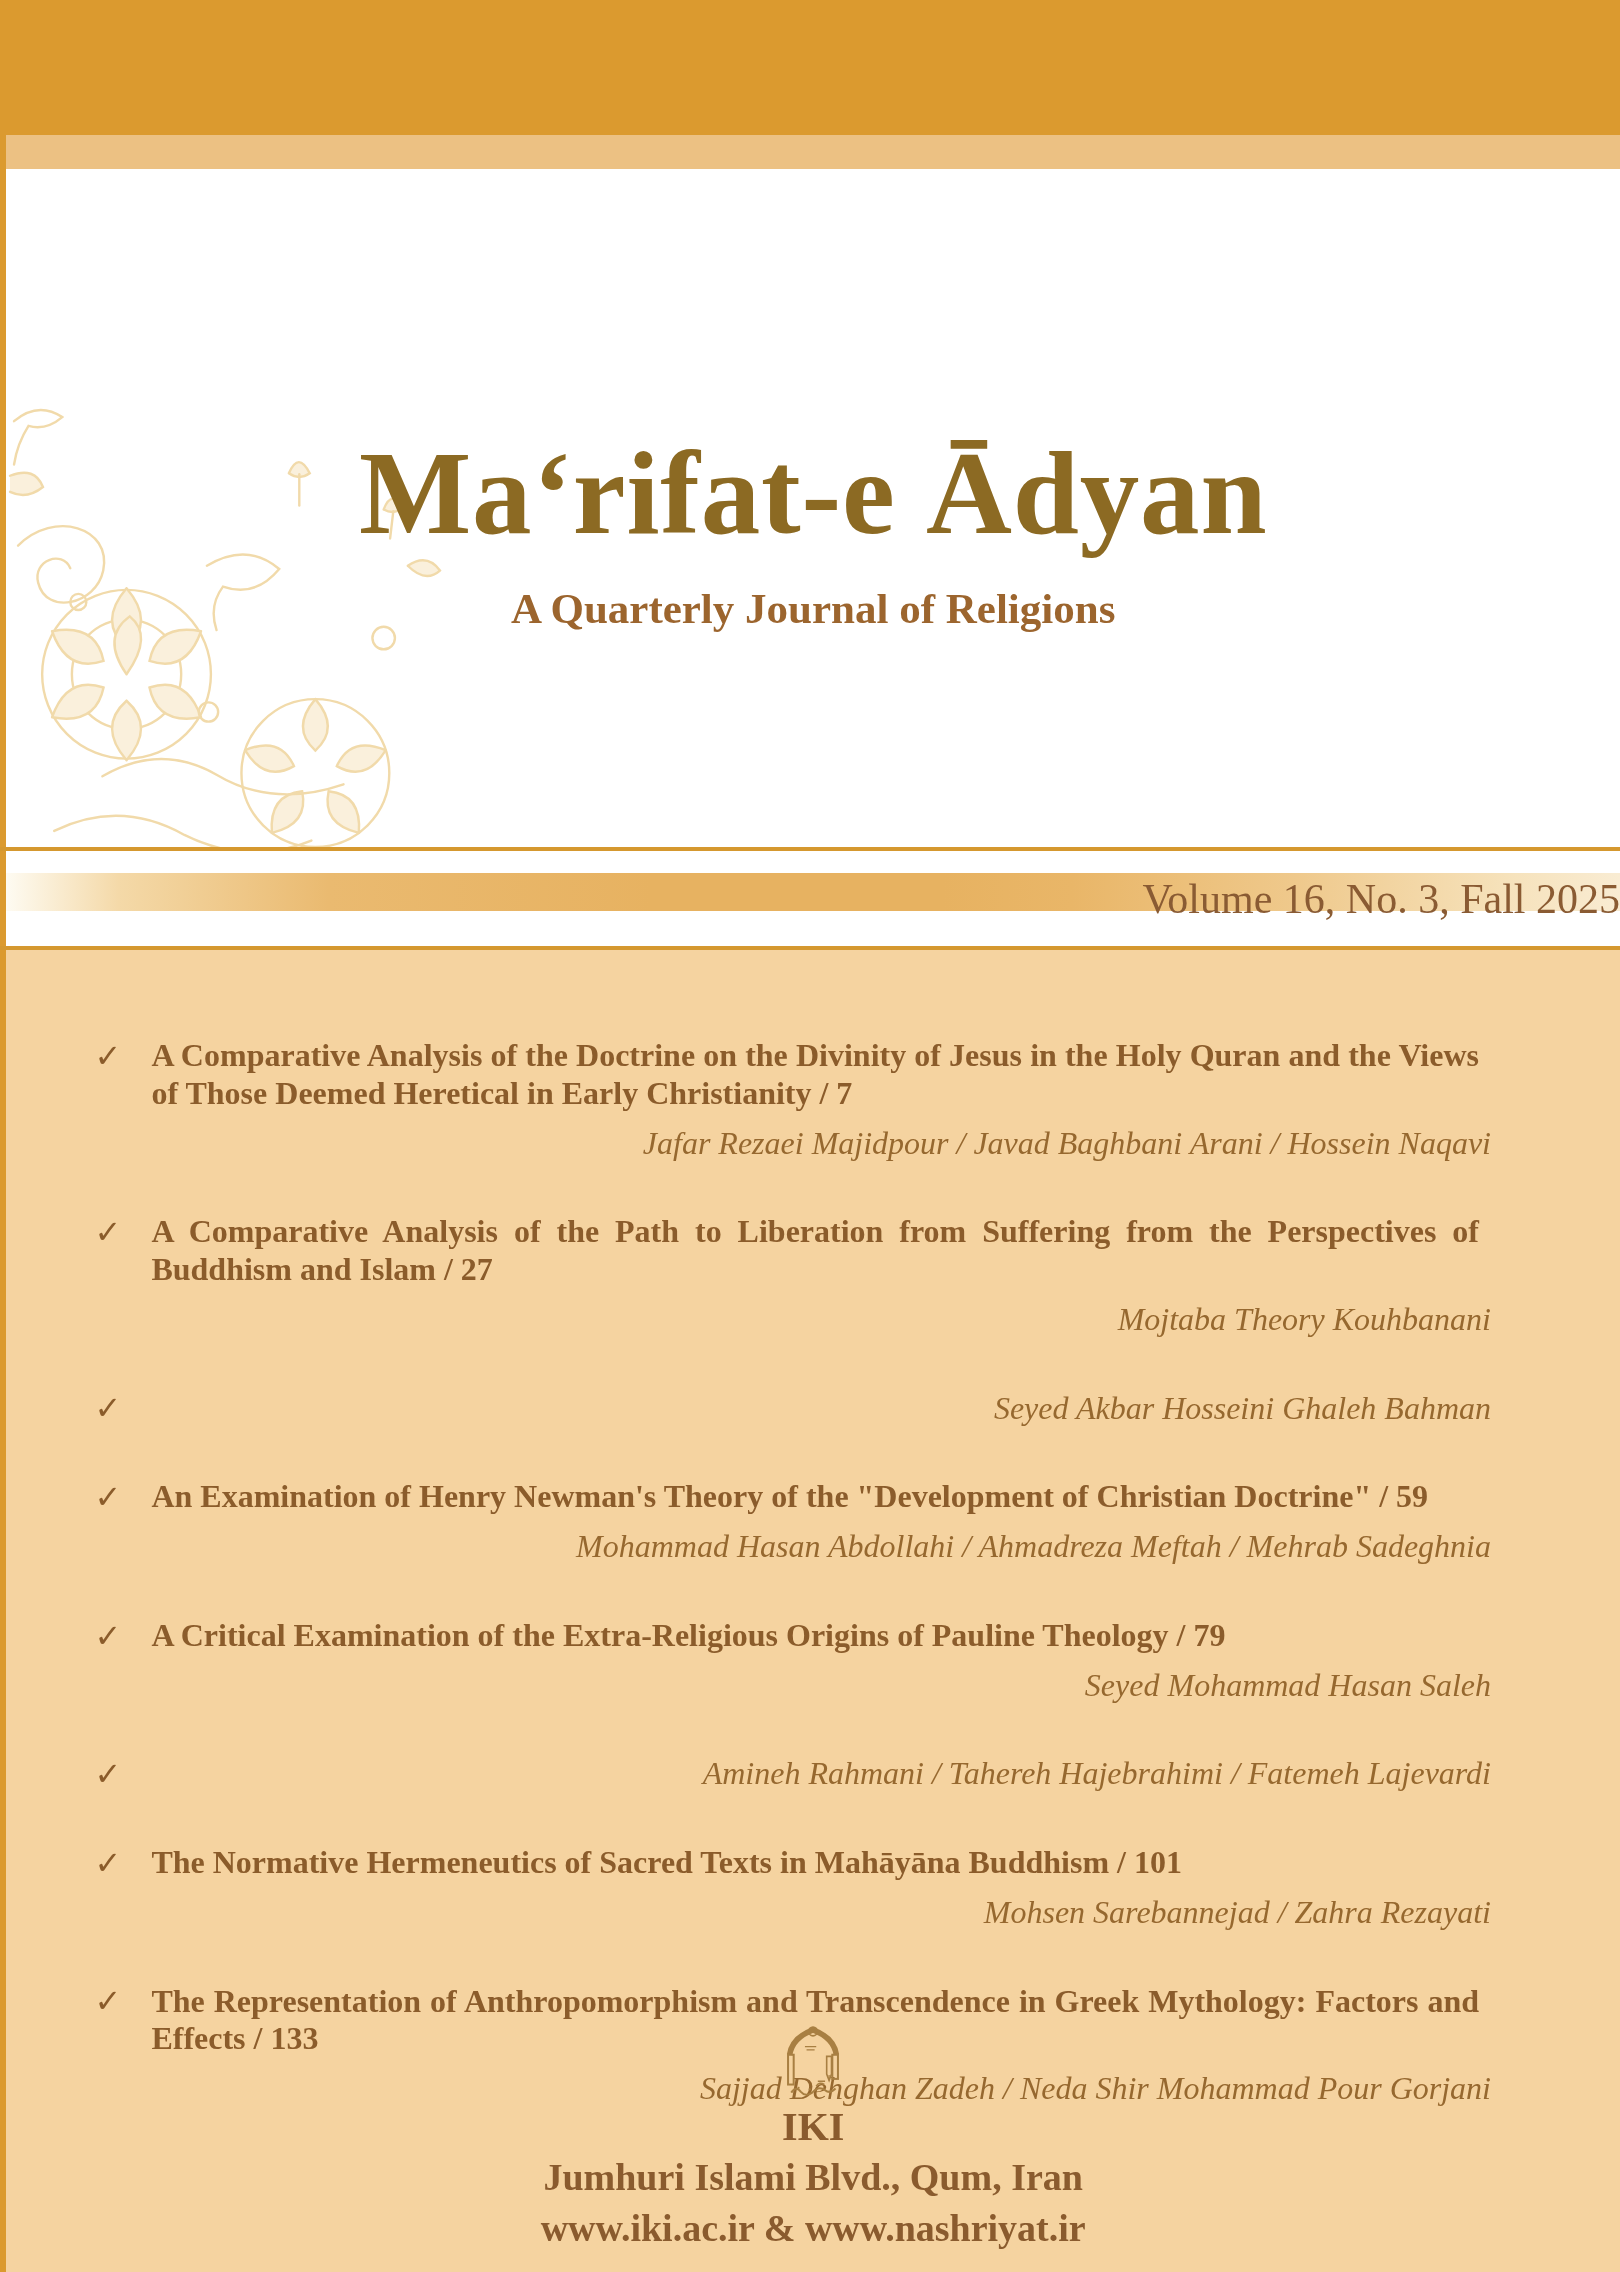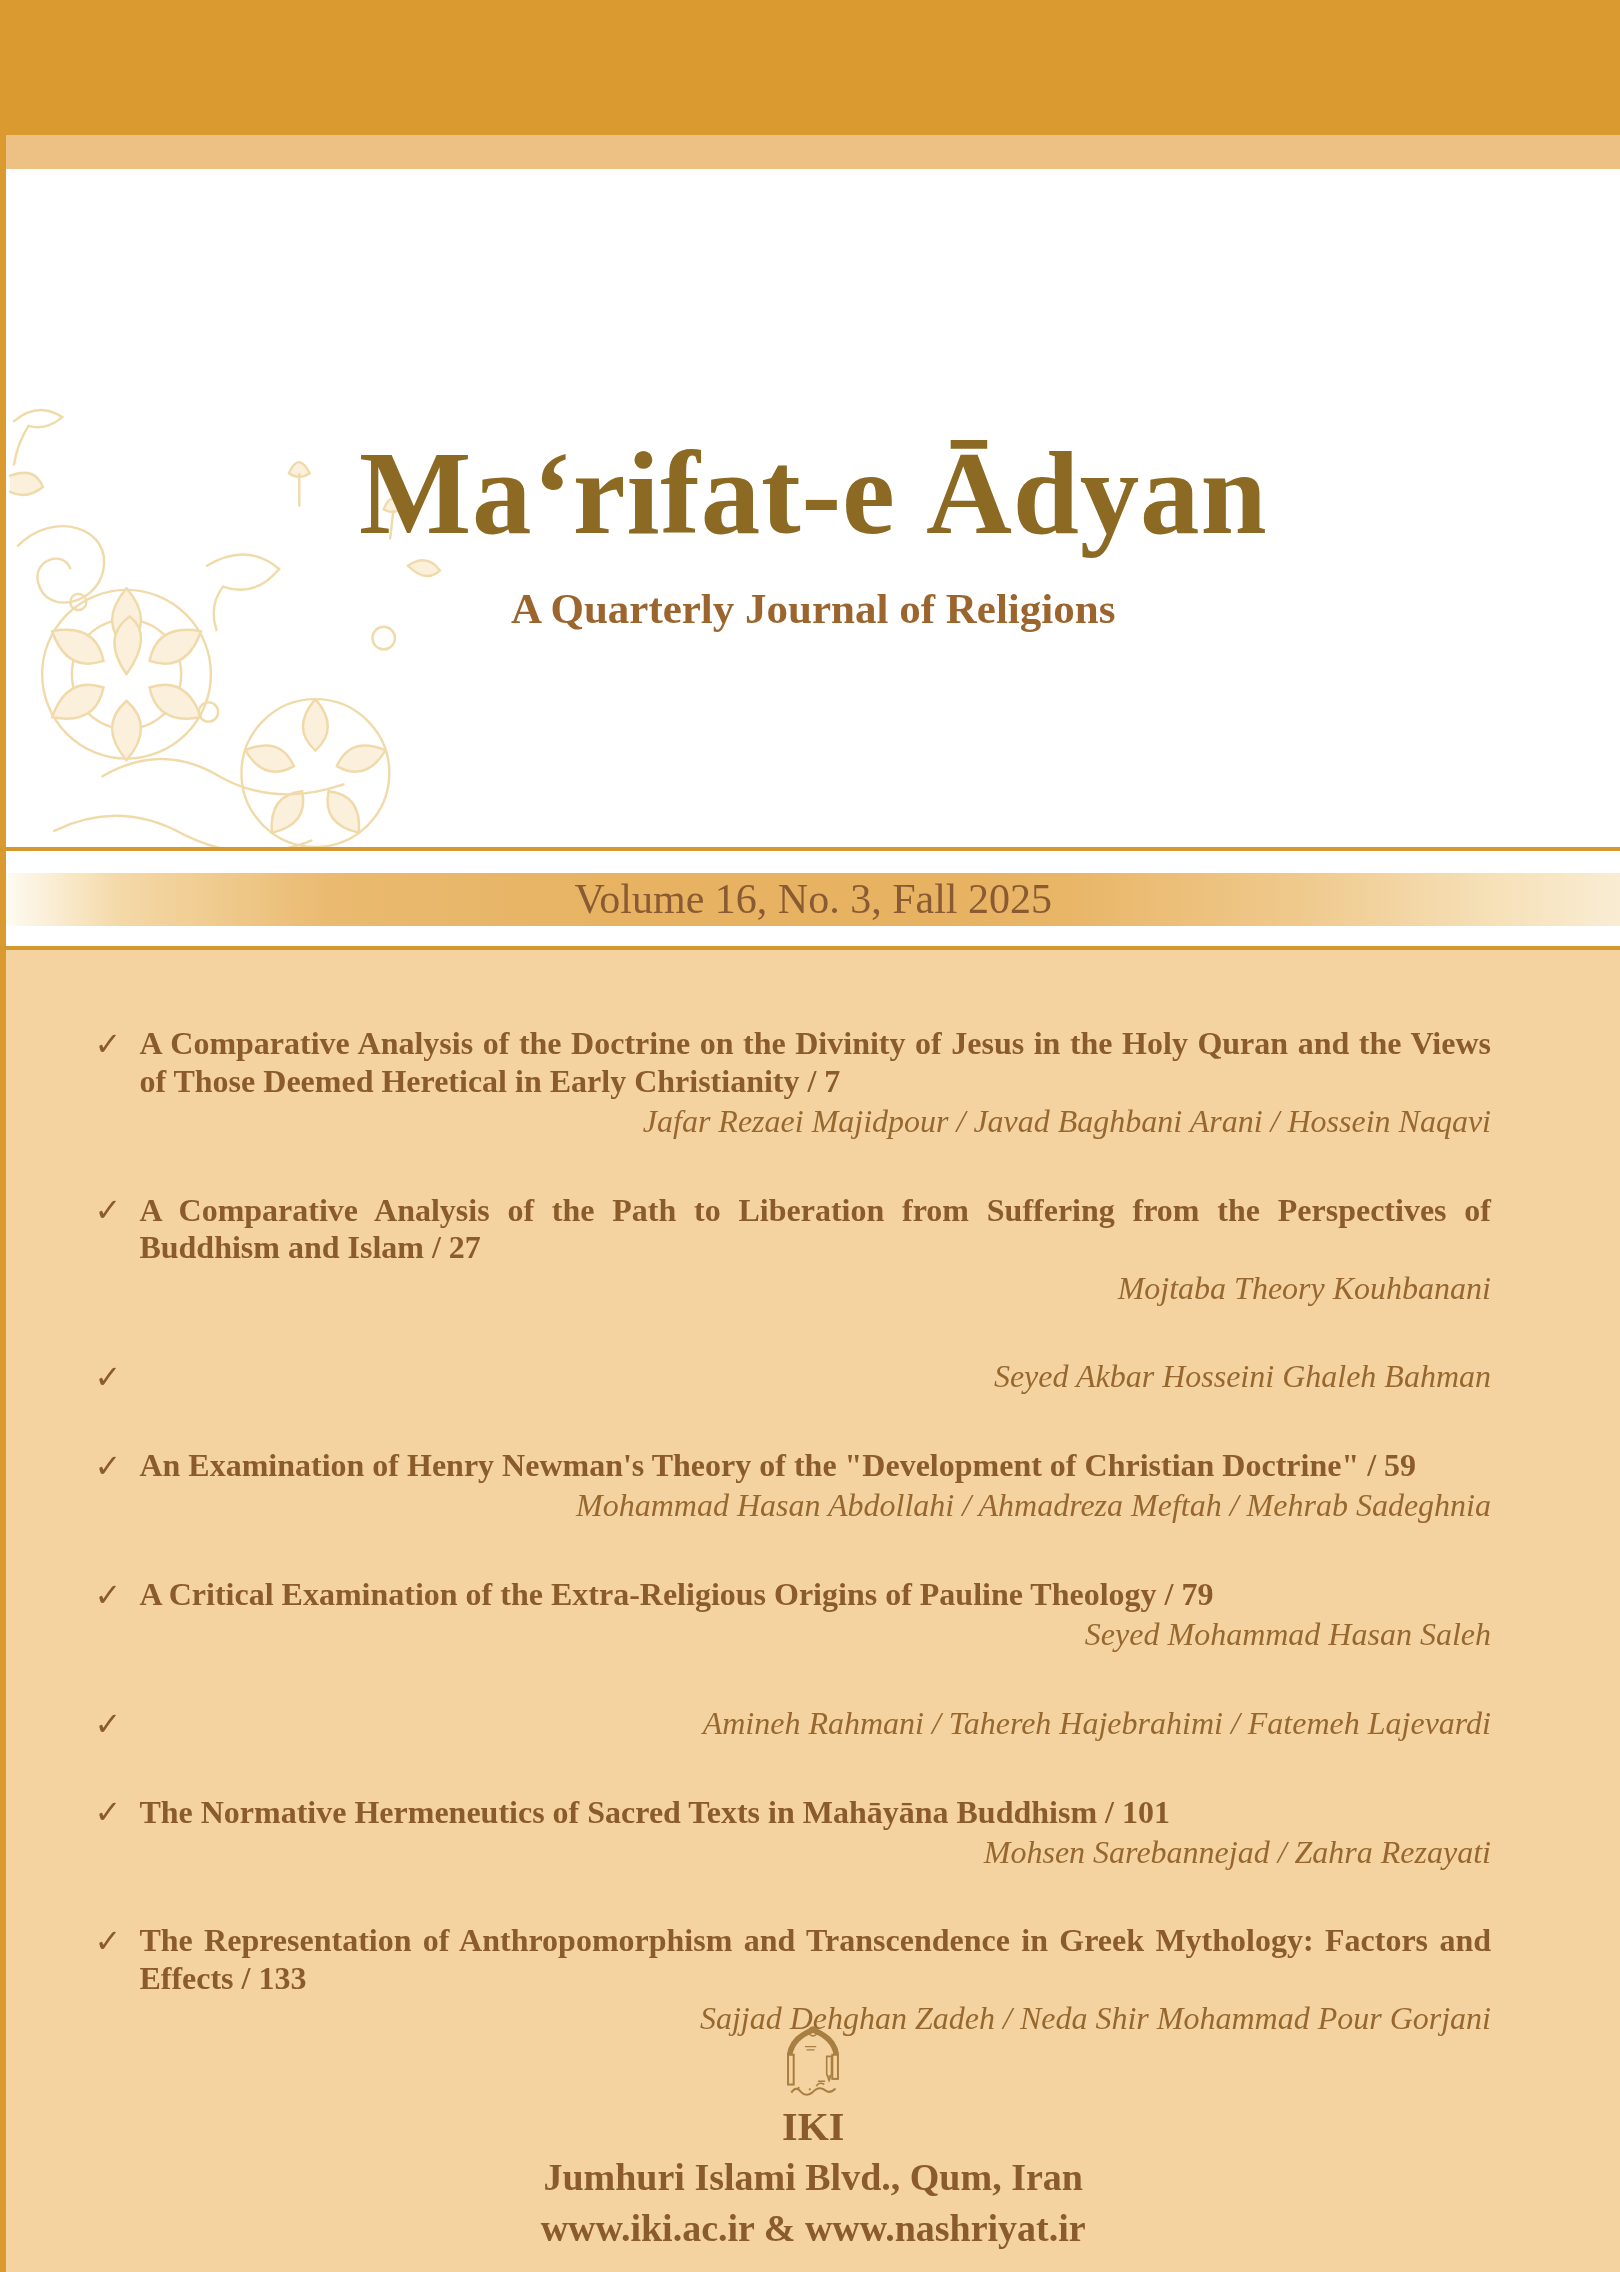--- a/index.html
+++ b/index.html
@@ -23,40 +23,40 @@
   }
   .journal-subtitle{
     margin:34px 0 0 0;font-size:43px;line-height:1;font-weight:bold;color:#9C652E;
   }
   
   .rule{position:absolute;left:0;right:0;height:4px;background:#D5982F;}
   .rule-1{top:847px;}
   .rule-2{top:946px;}
   
   .volume-band{
-    position:absolute;left:6.4px;right:0;top:873px;height:53px;
+    position:absolute;left:6.4px;right:0;top:873px;height:38px;
     background:linear-gradient(to right,
       #FEFBF2 0%, #F4D9A8 7%, #EABA70 20%, #E7B261 40%, #E7B261 58%,
       #E9B668 66%, #EFC98C 80%, #F6E2BB 93%, #F9ECD3 100%);
-    text-align:center;
+    text-align:right;
   }
   .volume-text{
     font-size:42px;line-height:53px;color:#8A5B33;margin:0;font-weight:normal;
   }
   
   .toc-area{
     position:absolute;left:6.4px;right:0;top:950px;bottom:0;background:#F5D3A0;
   }
   .toc{padding:75px 129px 0 133px;}
   .entry{position:relative;margin-bottom:51px;}
   .check{
     position:absolute;left:-45px;top:0.8px;font-size:32px;color:#8B5C2B;line-height:1.18;
   }
   .etitle{
-    margin:0;font-size:32px;line-height:1.18;font-weight:bold;color:#8B5C2B;
+    margin:12px;font-size:32px;line-height:1.18;font-weight:bold;color:#8B5C2B;
     text-align:justify;
   }
   .eauthors{
     margin:2.4px 0 0 0;font-size:32px;line-height:1.18;font-style:italic;
     font-weight:normal;color:#96682F;text-align:right;
   }
   
   .footer{position:absolute;left:0;right:0;top:1074px;text-align:center;color:#8A5B2E;}
   .footer .logo{display:block;margin:0 auto;}
   .org-abbr{margin:4.8px 0 0 0;font-size:40px;line-height:1.1;font-weight:bold;}

